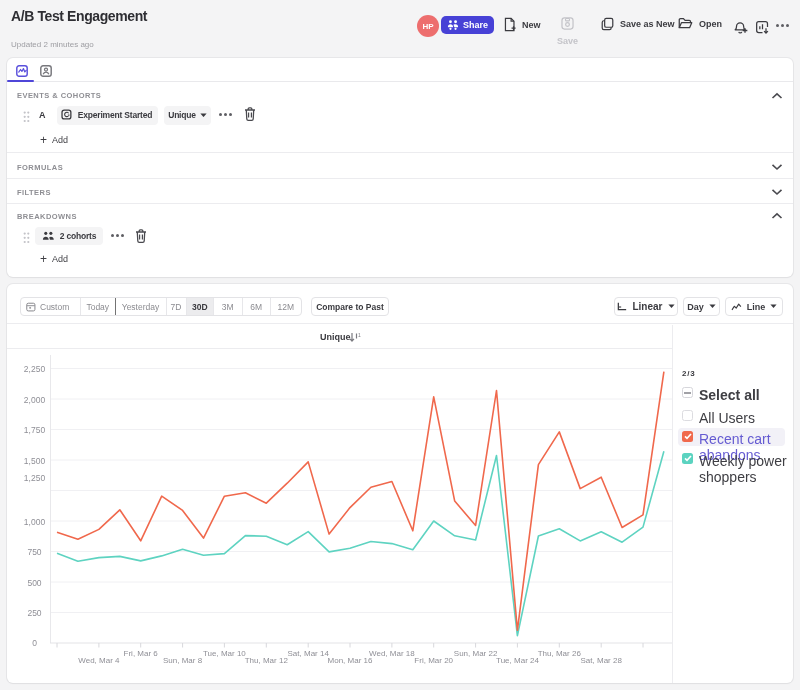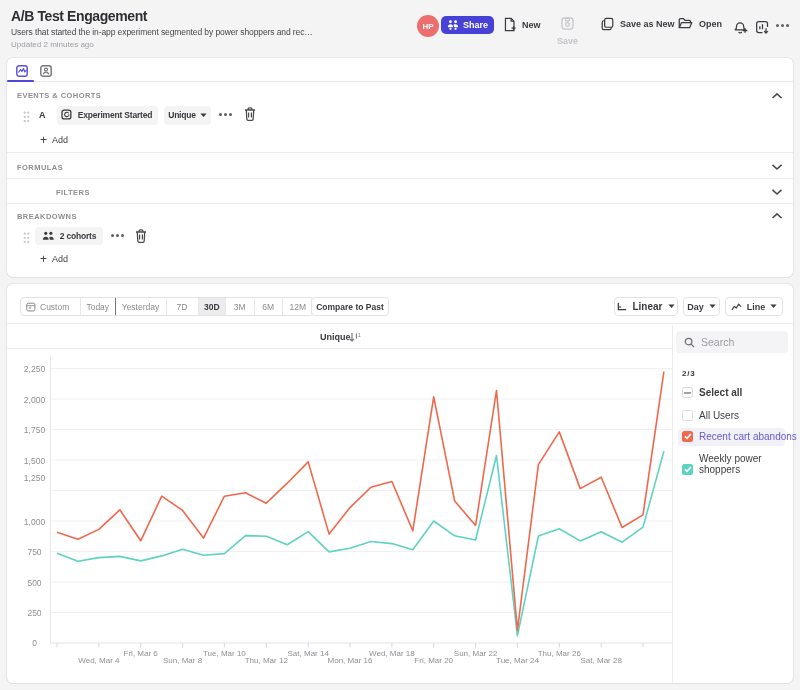--- a/index.html
+++ b/index.html
@@ -9,29 +9,28 @@
   .ab { position:absolute; }
   .card { position:absolute; background:#fff; border-radius:6px; box-shadow:0 0 0 1px rgba(20,20,30,0.055), 0 1px 2px rgba(0,0,0,0.035); }
   .seclab { font-size:7.5px; font-weight:700; letter-spacing:0.45px; color:#8e8e93; }
   .chip { position:absolute; background:#f4f4f5; border-radius:4px; display:flex; align-items:center; justify-content:center; color:#3a3a3f; font-size:8.5px; font-weight:600; letter-spacing:-0.2px; }
   .hbtn { position:absolute; display:flex; align-items:center; color:#3b3b40; font-size:9px; font-weight:600; }
   .tbtxt { font-size:8.5px; color:#8b8b90; }
   .dots3 { display:flex; gap:2px; align-items:center; }
   .dots3 i { width:3.1px; height:3.1px; border-radius:50%; background:#5e5e63; }
   .xlab { position:absolute; font-size:8px; color:#8f8f96; white-space:nowrap; transform:translateX(-50%); }
   .ylab { position:absolute; font-size:8.5px; color:#8f8f96; left:0px; width:69px; text-align:center; transform:translateY(-50%); }
-  .legrow { position:absolute; display:flex; align-items:flex-end; font-size:10px; color:#3e3e43; }
+  .legrow { position:absolute; display:flex; align-items:flex-start; font-size:14px; color:#3e3e43; }
   .cbx { width:11px; height:11px; border-radius:2.5px; margin-right:6px; flex:0 0 auto; display:flex; align-items:center; justify-content:center; }
 </style>
 </head>
 <body>
 <div class="page">
 
   <div class="ab" style="left:11px; top:8px; font-size:14px; font-weight:700; letter-spacing:-0.4px; color:#2e2e33;">A/B Test Engagement</div>
-  <div class="ab" style="left:11px; top:27px; font-size:8.5px; letter-spacing:-0.1px; color:#47474c;">Users that started the in-app experiment segmented by power shoppers and rec…</div>
   <div class="ab" style="left:11px; top:40px; font-size:8px; color:#9d9da2;">Updated 2 minutes ago</div>
 
   <div class="ab" style="left:417px; top:15px; width:22px; height:22px; border-radius:50%; background:#ed6e6e; color:#fff; font-size:8px; font-weight:700; display:flex; align-items:center; justify-content:center;">HP</div>
 
   <div class="ab" style="left:441px; top:16px; width:53px; height:18px; background:#4741d6; border-radius:5px; display:flex; align-items:center; justify-content:center; gap:4px;">
     <svg width="12" height="12" viewBox="0 0 16 16">
         <g fill="#fff">
           <circle cx="4.6" cy="3.6" r="1.9"></circle>
           <circle cx="11.4" cy="3.6" r="1.9"></circle>
           <path d="M1.2 10.2 c0-1.9 1.5-3.2 3.4-3.2 s3.4 1.3 3.4 3.2 l-.4 .8 h-6 z"></path>
@@ -165,21 +164,21 @@
       <span>Add</span>
     </div>
 
   <div class="ab" style="left:7px; top:152px; width:786px; border-top:1px solid #ececef;"></div>
   <div class="ab seclab" style="left:17px; top:163px;">FORMULAS</div>
   <svg class="ab" style="left:771px; top:163px;" width="12" height="8" viewBox="0 0 12 8">
       <path d="M1.5 1.8 L6 6 L10.5 1.8" fill="none" stroke="#4a4a4f" stroke-width="1.6"></path>
     </svg>
 
   <div class="ab" style="left:7px; top:178px; width:786px; border-top:1px solid #ececef;"></div>
-  <div class="ab seclab" style="left:17px; top:188px;margin-left:39px;">FILTERS</div>
+  <div class="ab seclab" style="left:17px; top:188px;">FILTERS</div>
   <svg class="ab" style="left:771px; top:188px;" width="12" height="8" viewBox="0 0 12 8">
       <path d="M1.5 1.8 L6 6 L10.5 1.8" fill="none" stroke="#4a4a4f" stroke-width="1.6"></path>
     </svg>
 
   <div class="ab" style="left:7px; top:203px; width:786px; border-top:1px solid #ececef;"></div>
   <div class="ab seclab" style="left:17px; top:212px;">BREAKDOWNS</div>
   <svg class="ab" style="left:771px; top:212px;" width="12" height="8" viewBox="0 0 12 8">
       <path d="M1.5 6 L6 1.8 L10.5 6" fill="none" stroke="#4a4a4f" stroke-width="1.6"></path>
     </svg>
 
@@ -234,21 +233,21 @@
           <path d="M4.2 7.6 h2.4 M5.4 6.4 v2.4" stroke="#88888d" stroke-width="1.1"></path>
         </svg>
       <span class="tbtxt">Custom</span>
     </div>
     <div style="width:34.5px; border-left:1px solid #e7e7ea; display:flex; align-items:center; justify-content:center;">
         <span class="tbtxt">Today</span>
       </div>
     <div style="width:51px; border-left:1px solid #737373; display:flex; align-items:center; justify-content:center;">
         <span class="tbtxt">Yesterday</span>
       </div>
-    <div style="width:32px; border-left:1px solid #e7e7ea; display:flex; align-items:center; justify-content:center;">
+    <div style="width:20px; border-left:1px solid #e7e7ea; display:flex; align-items:center; justify-content:center;">
         <span class="tbtxt">7D</span>
       </div>
     <div style="width:27.5px; border-left:1px solid #e7e7ea; display:flex; align-items:center; justify-content:center; background:#ececee;">
         <span class="tbtxt" style="color:#3a3a3f; font-weight:600;">30D</span>
       </div>
     <div style="width:28.5px; border-left:1px solid #e7e7ea; display:flex; align-items:center; justify-content:center;">
         <span class="tbtxt">3M</span>
       </div>
     <div style="width:28.5px; border-left:1px solid #e7e7ea; display:flex; align-items:center; justify-content:center;">
         <span class="tbtxt">6M</span>
@@ -289,27 +288,20 @@
 
   <div class="ab" style="left:7px; top:325px; width:665px; height:24px; border-bottom:1px solid #ececef;"></div>
   <div class="ab" style="left:320px; top:332px; font-size:9px; font-weight:700; color:#3a3a3f;">Unique</div>
   <svg class="ab" style="left:349px; top:332px;" width="12" height="11" viewBox="0 0 12 11">
       <path d="M3 1 v8 M1 6.8 L3 9 L5 6.8" fill="none" stroke="#7a7a80" stroke-width="1.2"></path>
       <path d="M7.5 1.5 v5" stroke="#7a7a80" stroke-width="1.2"></path>
       <text x="9" y="4.6" font-size="5" fill="#7a7a80" font-family="Liberation Sans">1</text>
     </svg>
 
   <div class="ab" style="left:672px; top:325px; width:1px; height:358px; background:#ececef;"></div>
-  <div class="ab" style="left:676px; top:331px; width:112px; height:22px; background:#f4f4f6; border-radius:4px; display:flex; align-items:center; gap:6px; padding:0 8px;">
-    <svg width="11" height="11" viewBox="0 0 12 12">
-        <circle cx="5" cy="5" r="3.6" fill="none" stroke="#6e6e74" stroke-width="1.4"></circle>
-        <path d="M7.8 7.8 L11 11" stroke="#6e6e74" stroke-width="1.4"></path>
-      </svg>
-    <span style="font-size:10.5px; color:#9b9ba1;">Search</span>
-  </div>
   <div class="ab" style="left:682px; top:369px; font-size:8px; font-weight:700; color:#3a3a3f; letter-spacing:0.8px;">2/3</div>
 
   <div class="legrow" style="left:682px; top:387px;">
     <span class="cbx" style="background:#fff; border:1px solid #d6d6db;">
         <svg width="7" height="2" viewBox="0 0 7 2">
           <path d="M0 1 h7" stroke="#8a8a90" stroke-width="1.6"></path>
         </svg>
       </span>
     <span style="font-weight:600;">Select all</span>
   </div>

